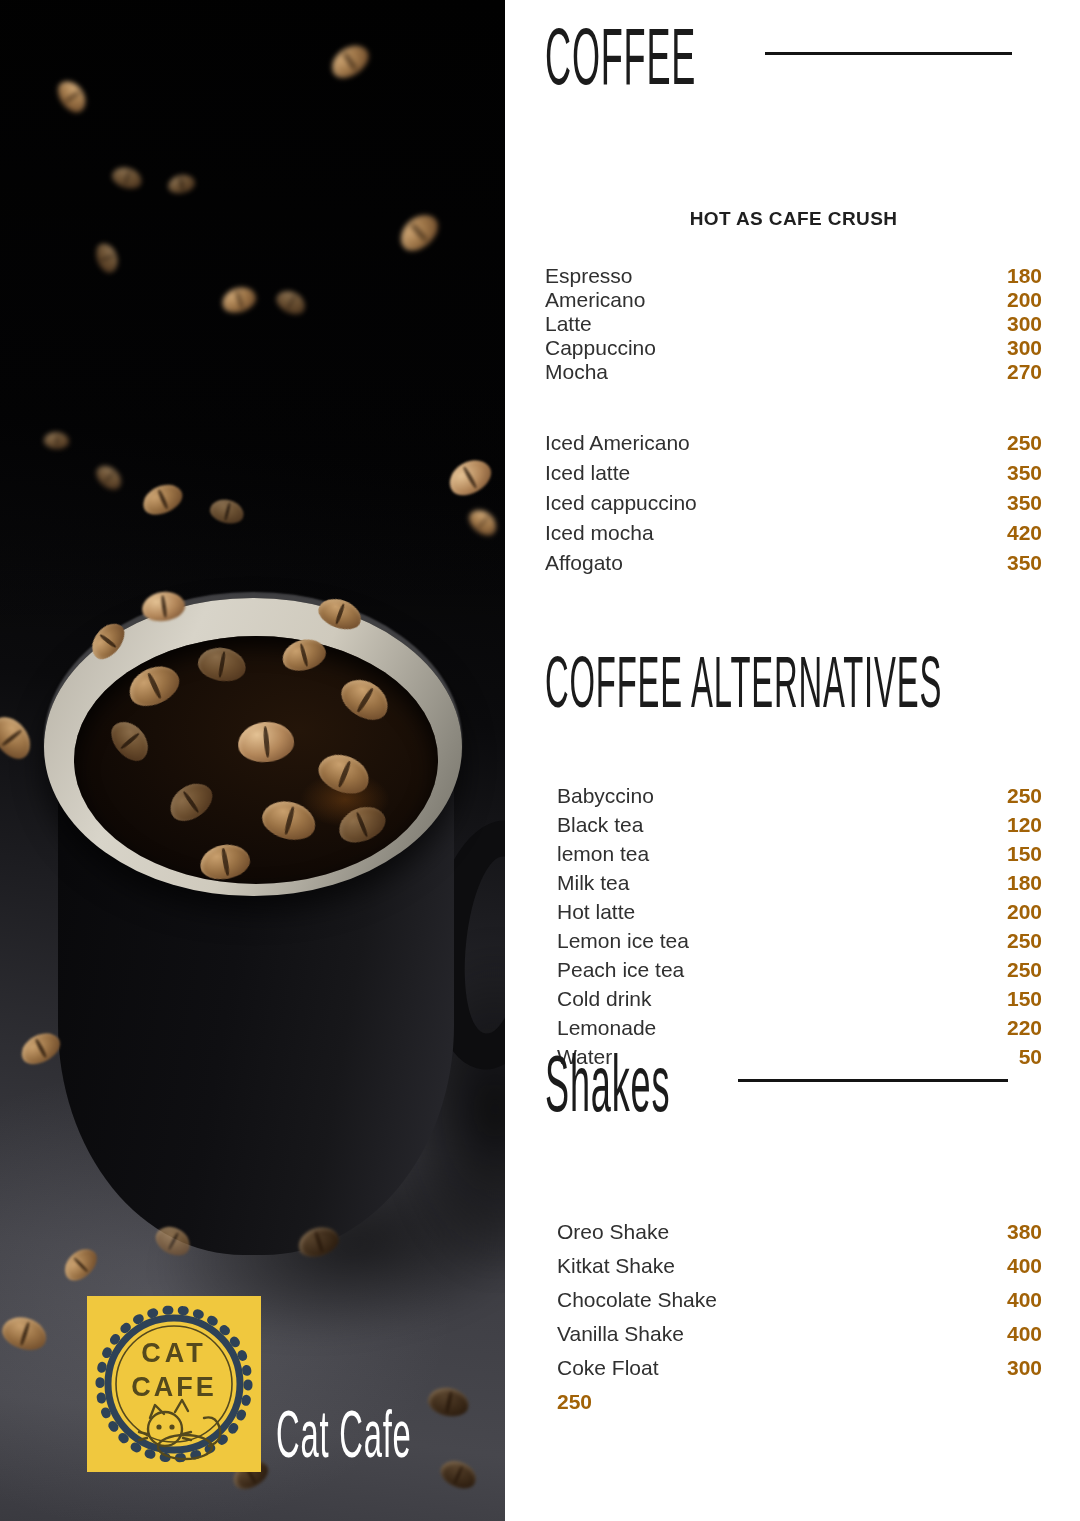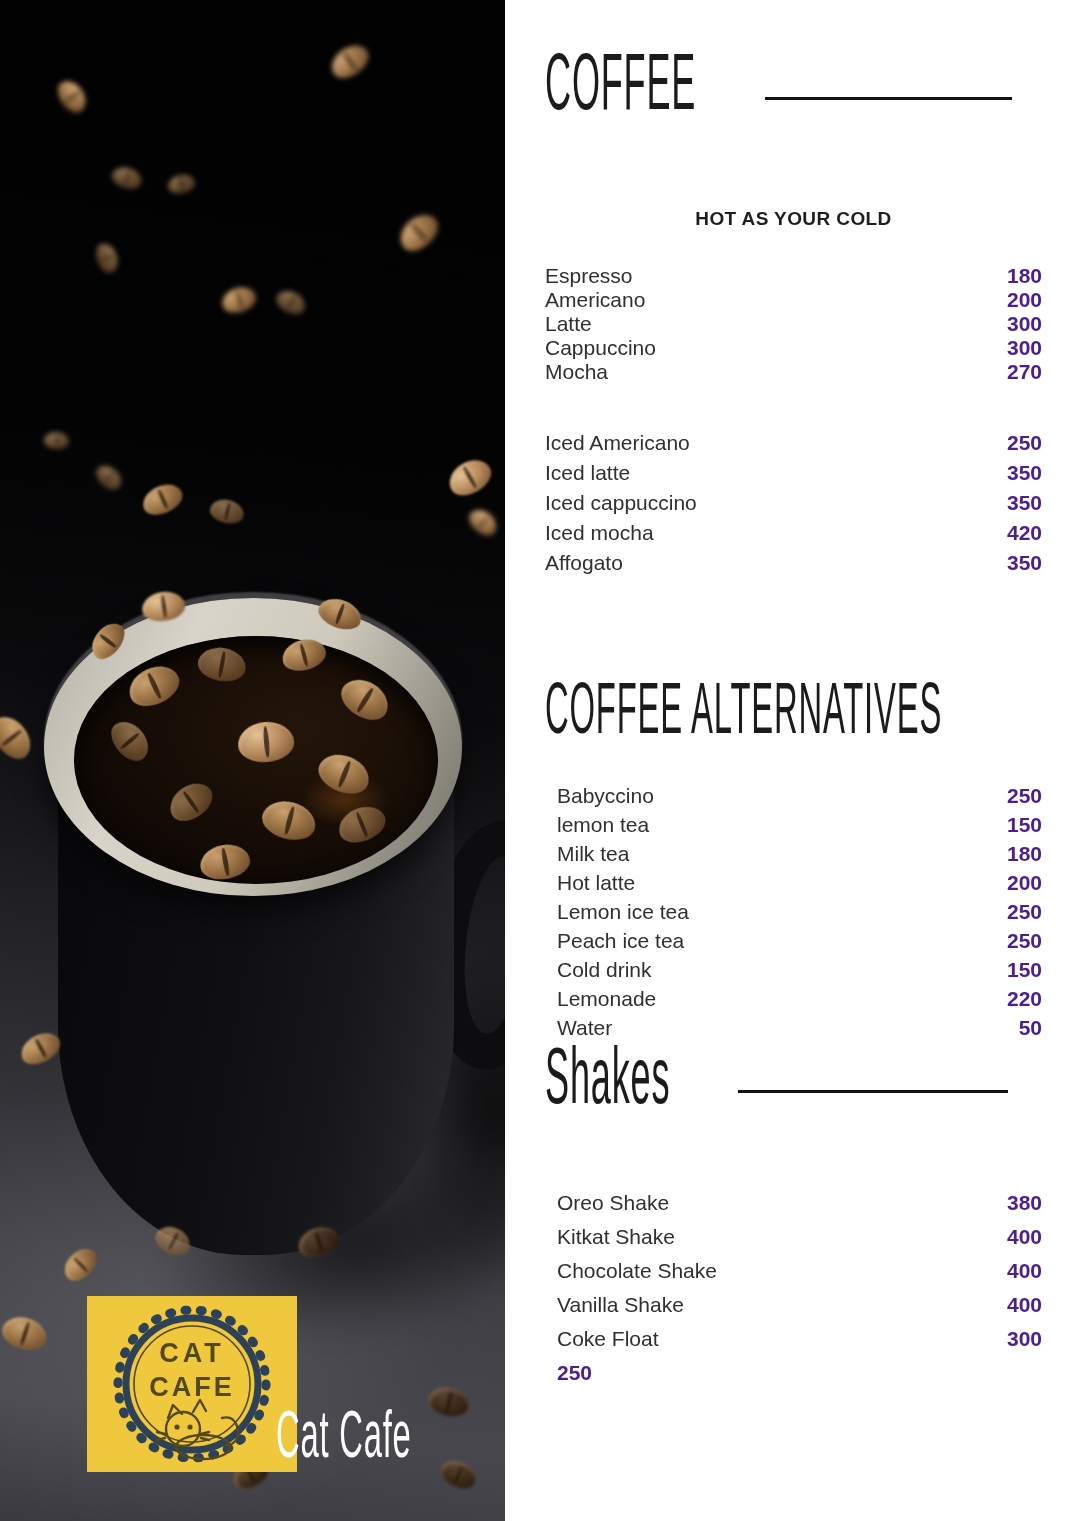--- a/index.html
+++ b/index.html
@@ -34,49 +34,49 @@
   .bean{position:absolute;z-index:6;border-radius:50% / 55% 55% 45% 45%;
     background:radial-gradient(ellipse at 35% 30%,#c9a06e 0%,#9a7245 45%,#5c3b20 100%);
     box-shadow:inset 2px 2px 4px rgba(255,230,190,.3);}
   .bean::after{content:"";position:absolute;left:46%;top:10%;width:9%;height:80%;
     background:rgba(35,20,8,.75);border-radius:50%;}
   .bean.c{z-index:5;filter:blur(.4px);}
   .b1{filter:blur(1.2px);} .b2{filter:blur(2.4px);} .dim{opacity:.65;}
   .bright{background:radial-gradient(ellipse at 35% 30%,#e4c294 0%,#b3875a 50%,#6b4527 100%);}
   .dark{background:radial-gradient(ellipse at 35% 30%,#55402a 0%,#362515 60%,#1f1208 100%);filter:blur(1.4px);}
 
-  .logo{position:absolute;left:87px;top:1296px;width:210px;height:176px;background:#f0c83e;z-index:7;}
+  .logo{position:absolute;left:87px;top:1296px;width:174px;height:176px;background:#f0c83e;z-index:7;}
   .logo svg{display:block;width:100%;height:100%;}
   .wordmark{position:absolute;left:276px;top:1396px;z-index:7;color:#ffffff;font-size:42px;font-weight:400;
     transform:scale(.78,1.6);transform-origin:left top;white-space:nowrap;letter-spacing:1px;}
 
   
   .menu{position:absolute;left:505px;top:0;width:575px;height:1521px;background:#ffffff;
     box-sizing:border-box;padding:0 38px 0 40px;color:#303030;}
-  .title-row{display:flex;align-items:center;}
+  .title-row{display:flex;align-items:flex-start;}
   .display{transform:scale(.82,1.8);transform-origin:left bottom;font-weight:400;letter-spacing:1px;
     color:#1b1b1b;white-space:nowrap;}
   .rule{border-bottom:3px solid #141414;}
   .tr-coffee{height:100px;margin-top:52px;}
   .tr-coffee .display{font-size:44px;}
   .tr-coffee .rule{flex:1;margin-left:36px;margin-right:30px;margin-bottom:8px;}
   .tr-alt{height:96px;margin-top:100px;}
   .tr-alt .display{font-size:40px;}
   .tr-alt .rule{width:66px;margin-left:18px;margin-bottom:12px;}
   .tr-shakes{height:92px;margin-top:8px;}
   .tr-shakes .display{font-size:44px;}
   .tr-shakes .rule{flex:1;margin-left:40px;margin-right:34px;margin-bottom:10px;}
 
   .subheader{text-align:center;font-weight:bold;font-size:19px;letter-spacing:.4px;color:#1f1f1f;}
   .sub-hot{margin-top:56px;}
   .sub-cold{margin-top:28px;}
 
   .list{display:block;}
   .row{display:flex;justify-content:space-between;align-items:baseline;font-size:21px;}
-  .row .price{font-weight:bold;color:#4c1d95;}
+  .row .price{font-weight:bold;color:#a16207;}
   .list-hot{margin-top:34px;}    .list-hot .row{line-height:24px;}
   .list-cold{margin-top:44px;}   .list-cold .row{line-height:30px;}
   .list-alt{margin-top:7px;padding-left:12px;}  .list-alt .row{line-height:29px;}
   .list-shakes{margin-top:44px;padding-left:12px;text-align:center;} .list-shakes .row{line-height:34px;}
 </style>
 </head>
 <body>
 
 <div class="page">
 
@@ -149,21 +149,21 @@
     <div class="wordmark">Cat Cafe</div>
   </div>
 
   <div class="menu">
 
     <div class="title-row tr-coffee">
       <div class="display">COFFEE</div>
       <div class="rule"></div>
     </div>
 
-    <div class="subheader sub-hot">HOT AS YOUR COLD</div>
+    <div class="subheader sub-hot">HOT AS CAFE CRUSH</div>
     <div class="list list-hot">
 
         <div class="row">
           <span class="name">Espresso</span>
           <span class="price">180</span>
         </div>
 
         <div class="row">
           <span class="name">Americano</span>
           <span class="price">200</span>
@@ -217,20 +217,24 @@
       <div class="display">COFFEE ALTERNATIVES</div>
       <div class="rule"></div>
     </div>
     <div class="list list-alt">
 
         <div class="row">
           <span class="name">Babyccino</span>
           <span class="price">250</span>
         </div>
 
+        <div class="row">
+          <span class="name">Black tea</span>
+          <span class="price">120</span>
+        </div>
 
         <div class="row">
           <span class="name">lemon tea</span>
           <span class="price">150</span>
         </div>
 
         <div class="row">
           <span class="name">Milk tea</span>
           <span class="price">180</span>
         </div>

